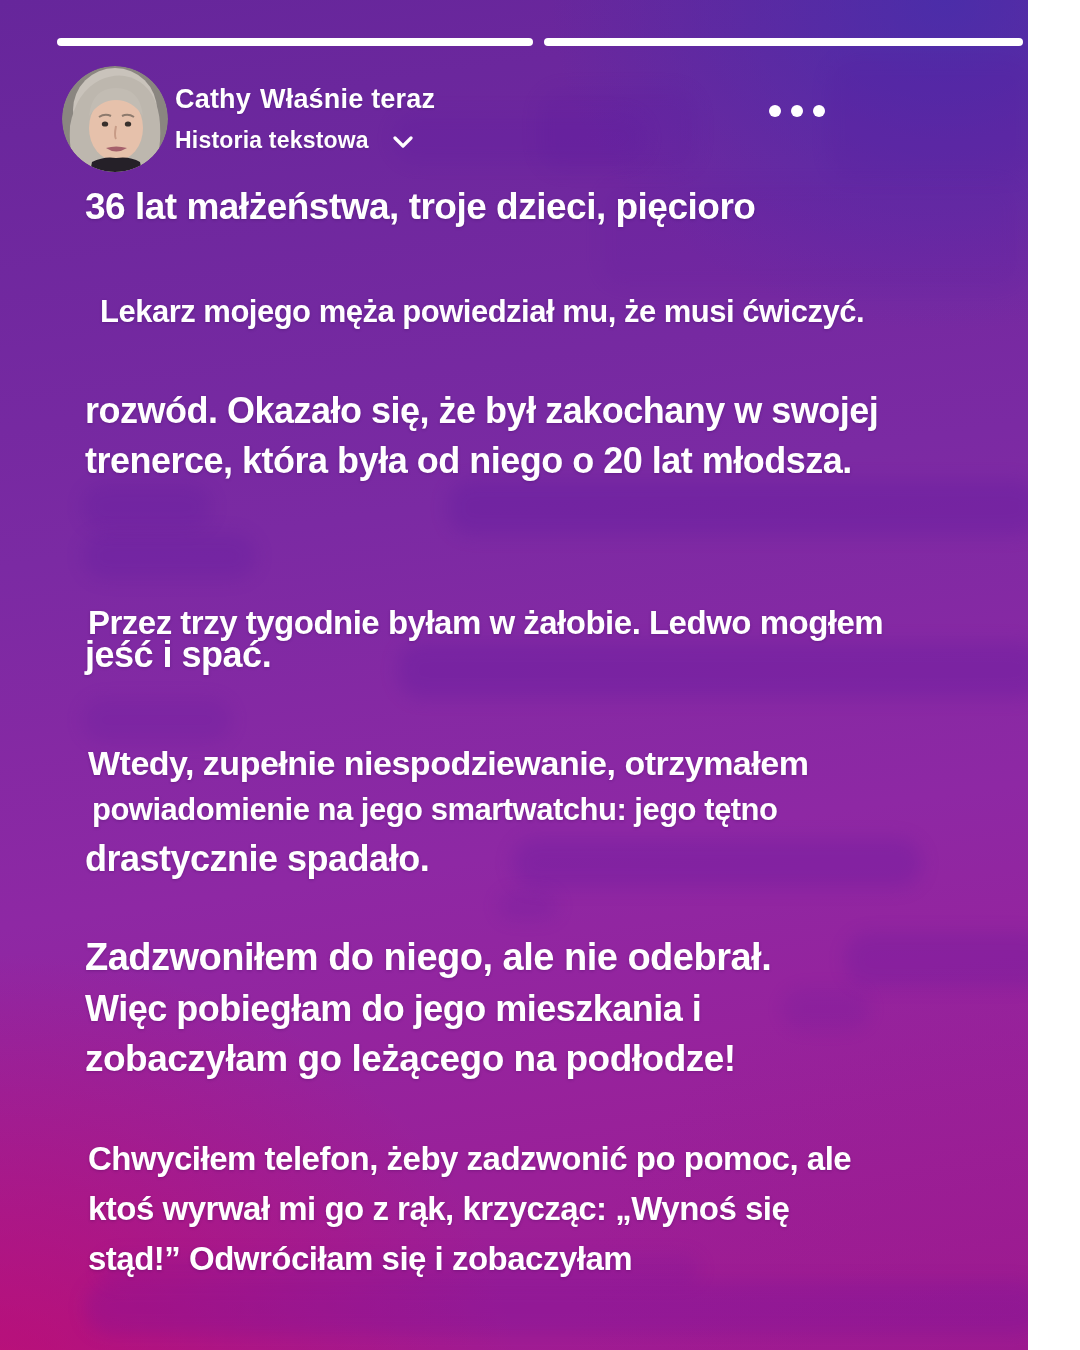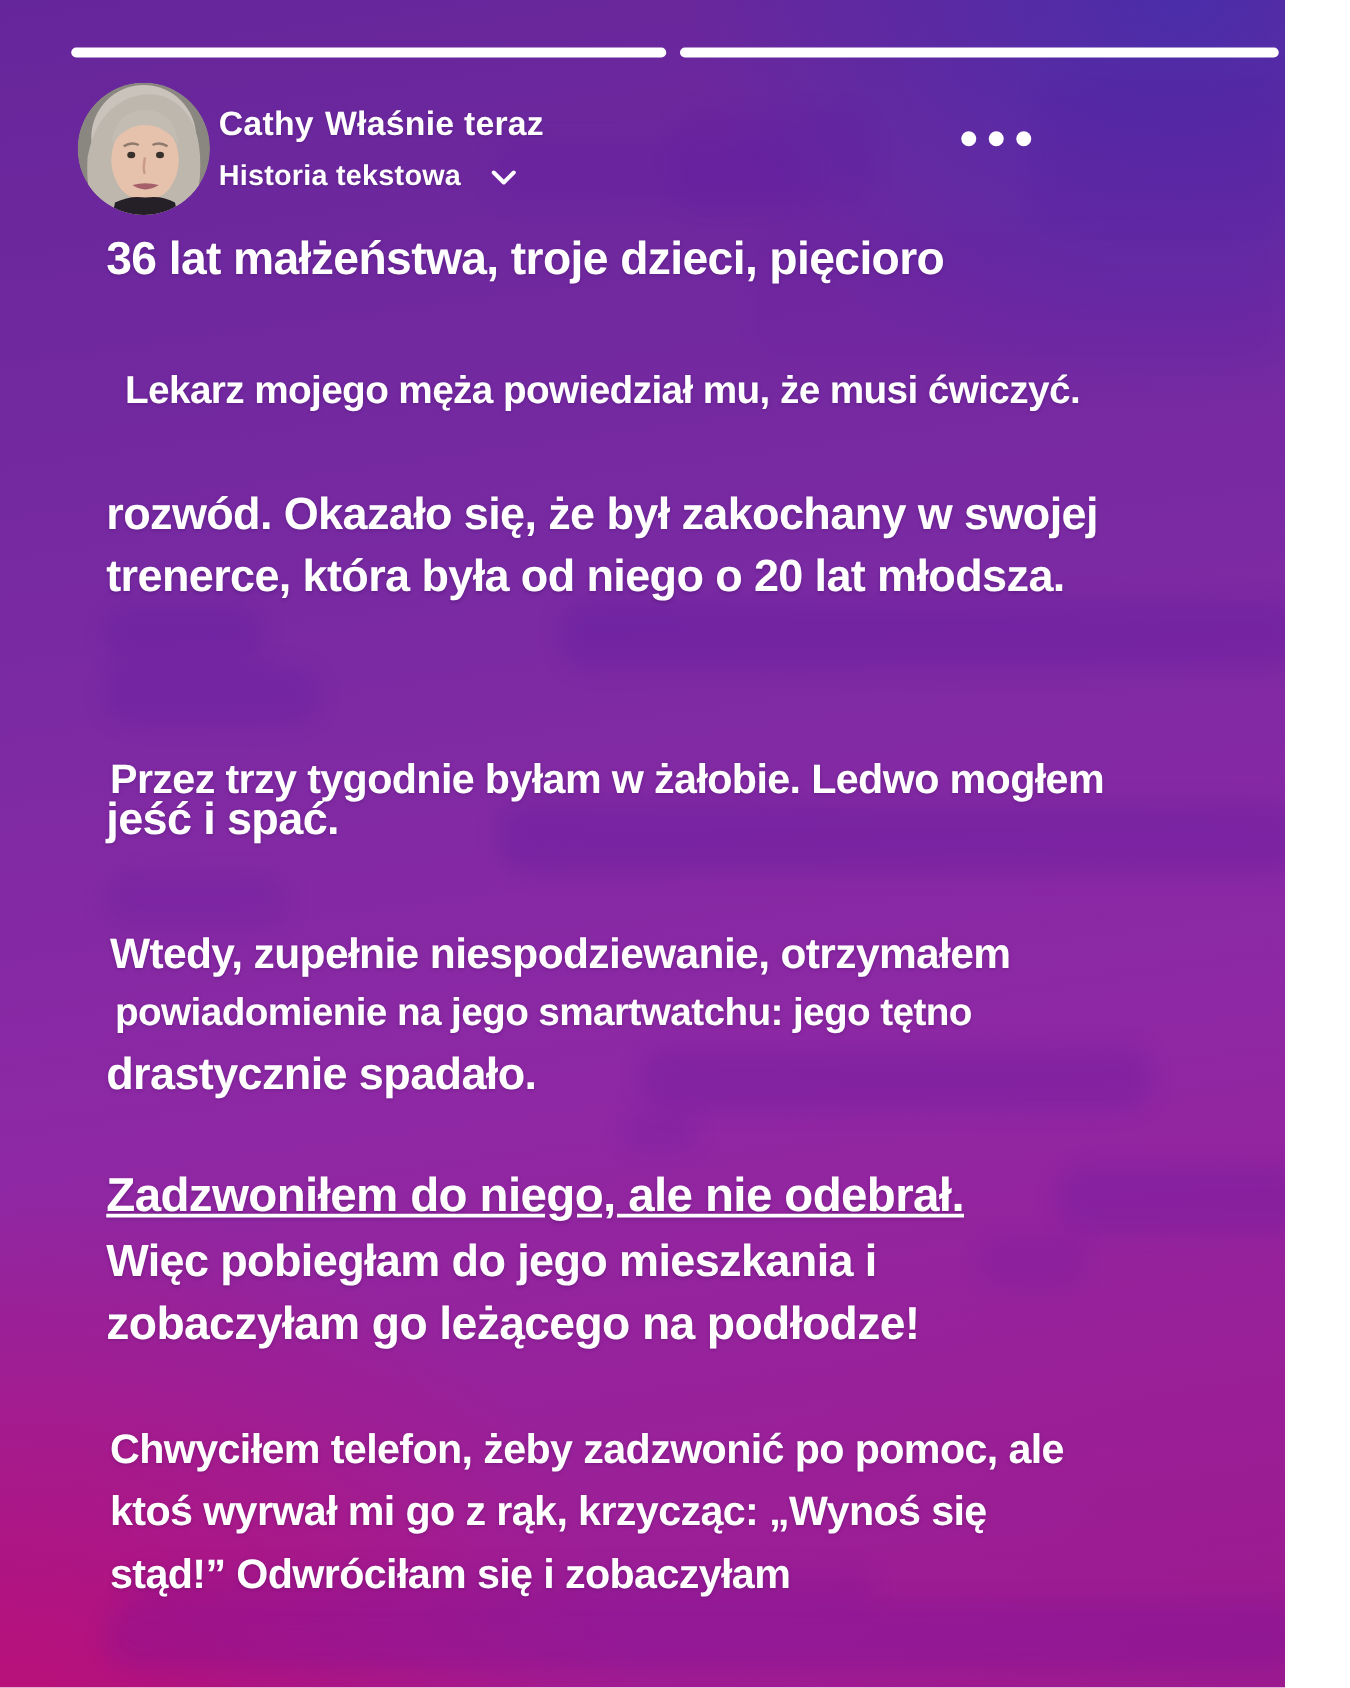--- a/index.html
+++ b/index.html
@@ -66,21 +66,21 @@
   .l2  { top:236px;  font-size:37px; }
   .l3  { top:294px;  font-size:31px; left:88px;margin-left:12px; }
   .l4  { top:343px;  font-size:32px; left:88px; }
   .l5  { top:390px;  font-size:36px; }
   .l6  { top:440px;  font-size:36px; }
   .l7  { top:604px;  font-size:33px; left:88px; }
   .l8  { top:634px;  font-size:36px; }
   .l9  { top:744px;  font-size:34px; left:88px; }
   .l10 { top:792px;  font-size:31px; left:92px; }
   .l11 { top:838px;  font-size:36px; }
-  .l12 { top:936px;  font-size:38px;text-decoration:underline; }
+  .l12 { top:936px;  font-size:38px; }
   .l13 { top:988px;  font-size:36px; }
   .l14 { top:1038px; font-size:37px; }
   .l15 { top:1140px; font-size:33px; left:88px; }
   .l16 { top:1190px; font-size:33px; left:88px; }
   .l17 { top:1240px; font-size:33px; left:88px; }
 </style>
 </head>
 <body>
 
 <div id="stage">

